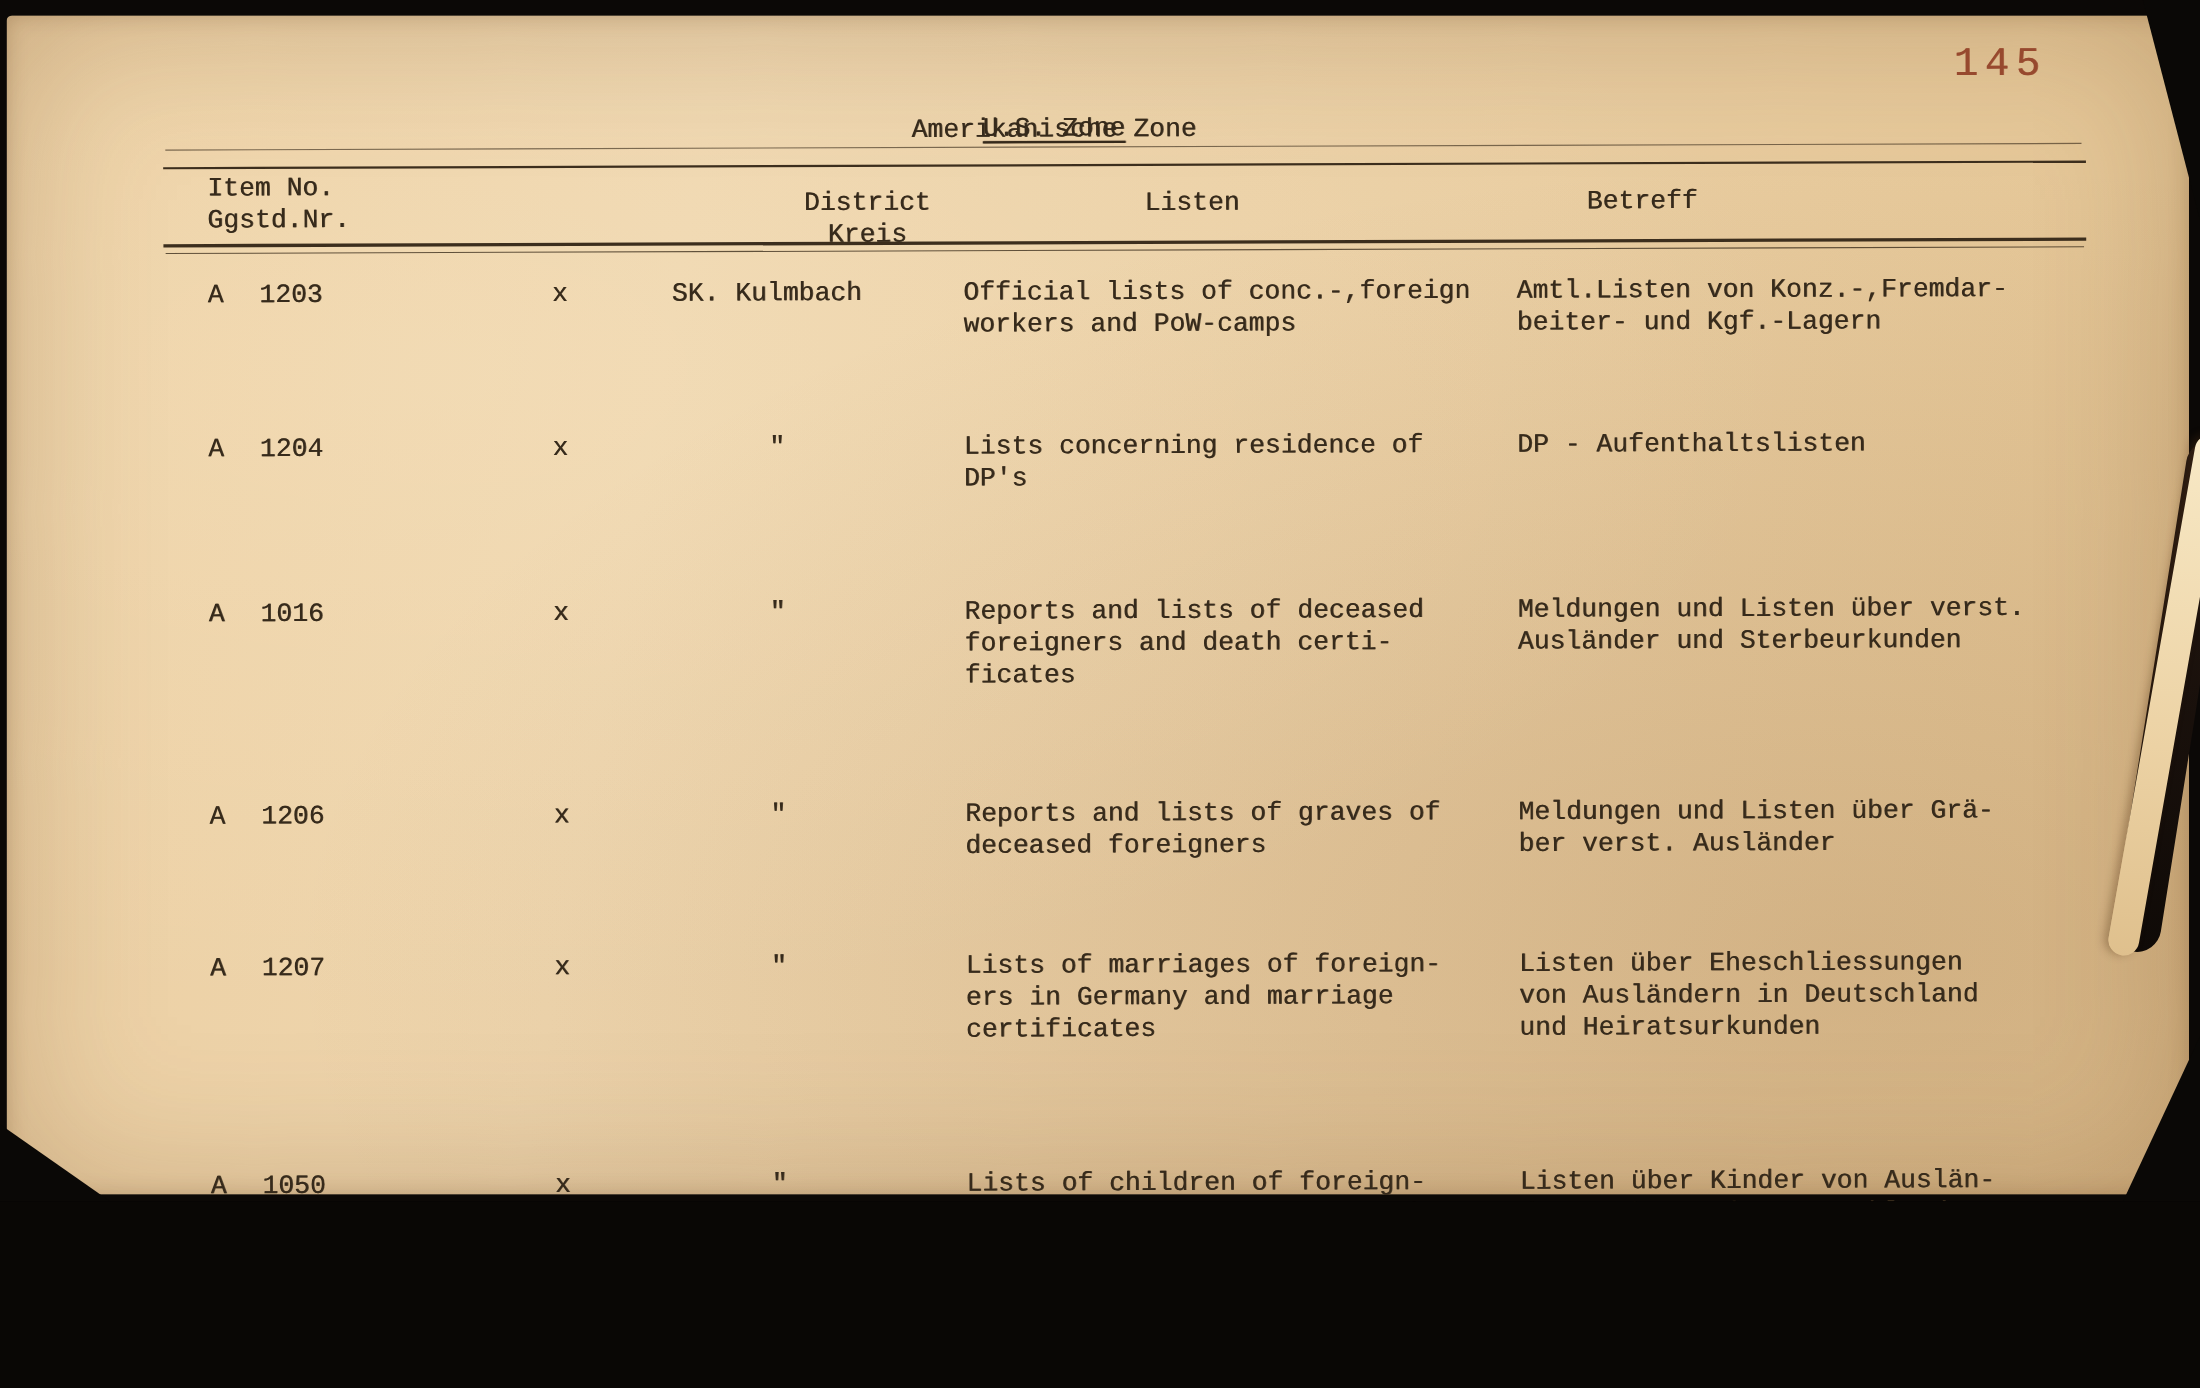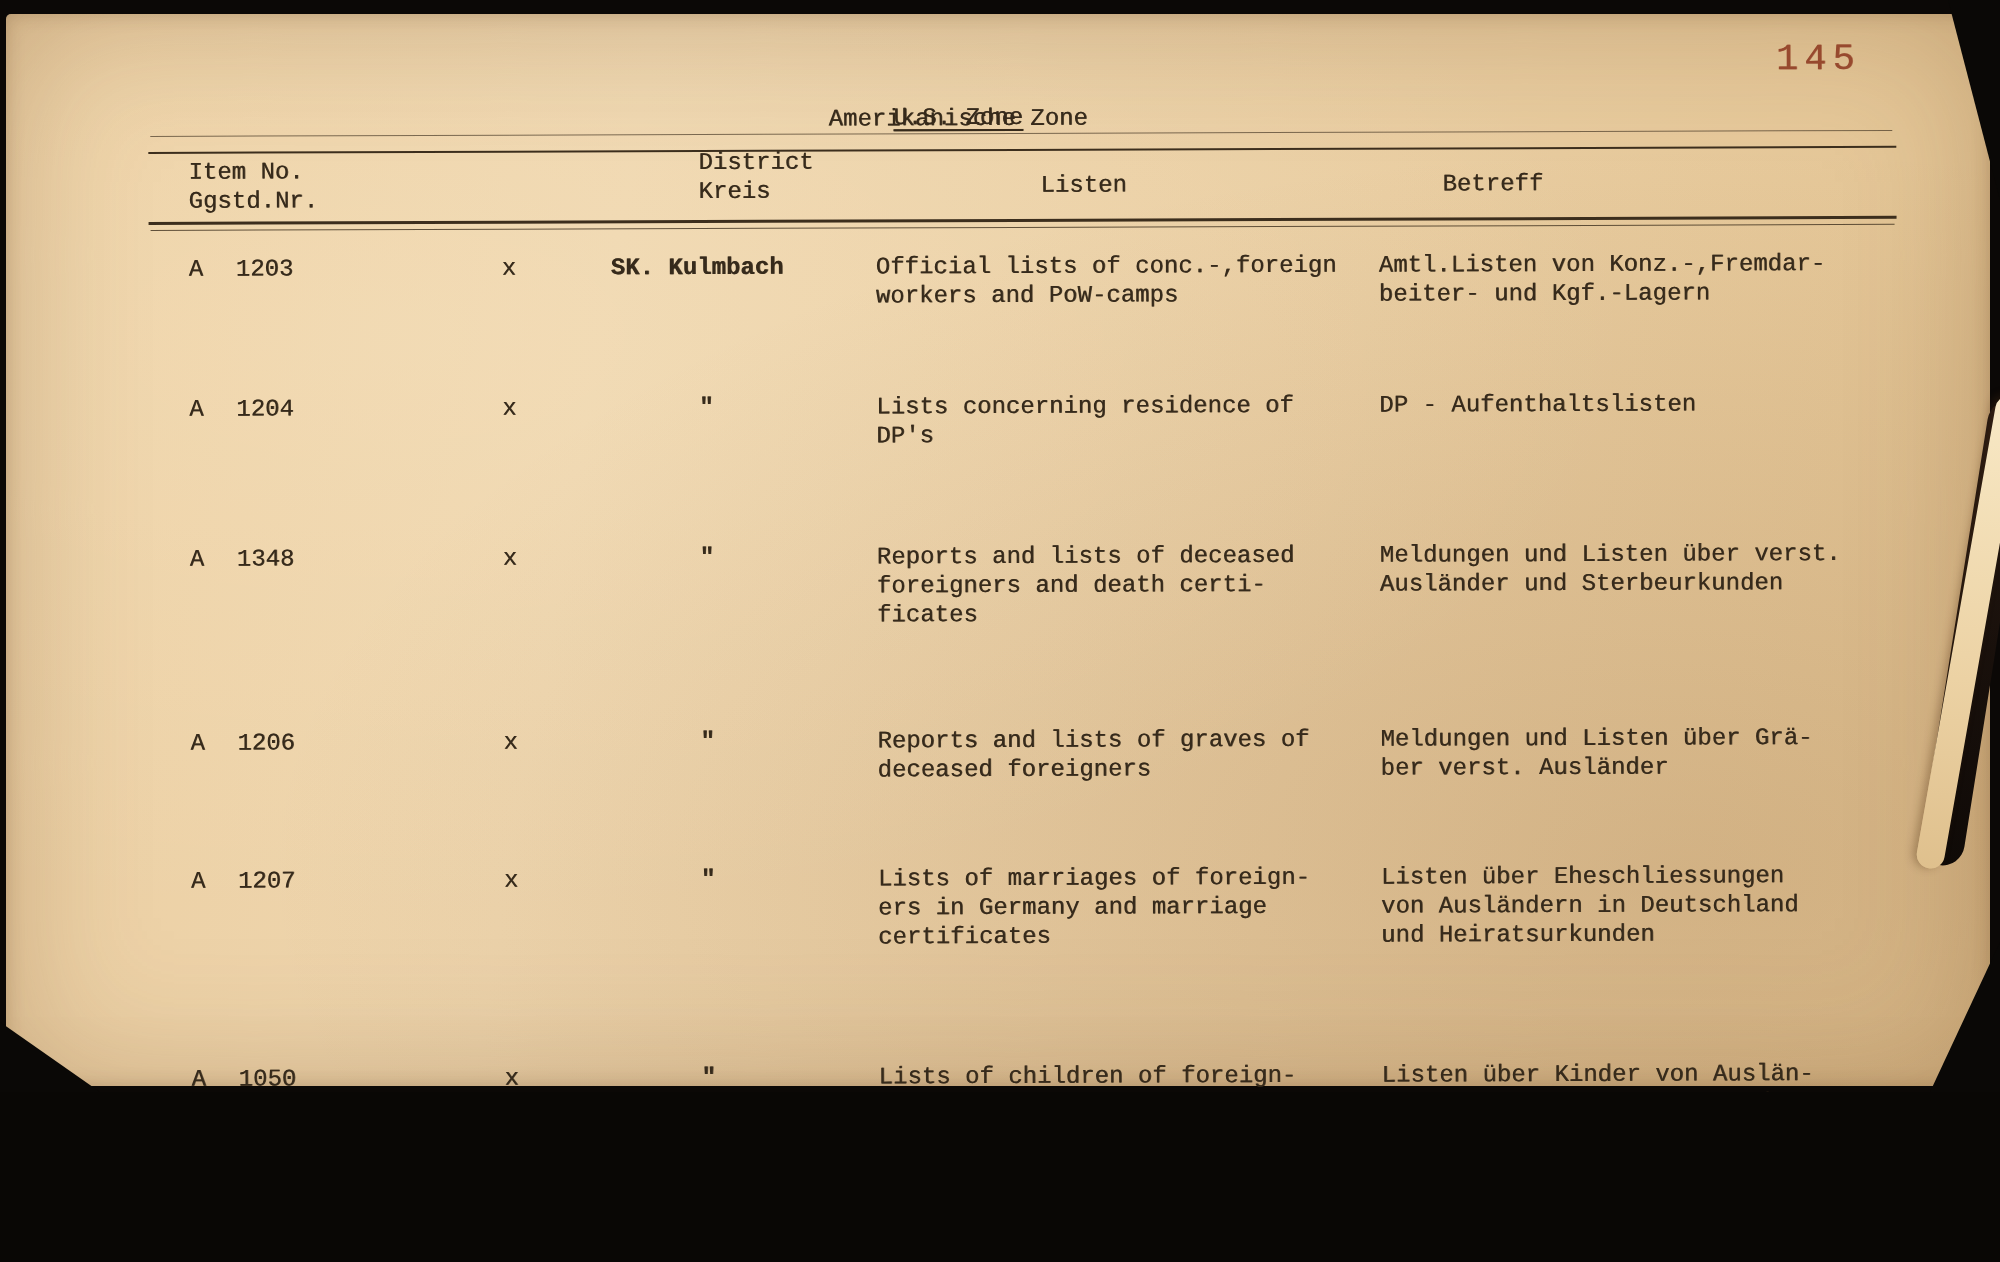--- a/index.html
+++ b/index.html
@@ -46,29 +46,29 @@
   .title{left:0;top:74px;width:1920px;text-align:center;}
   .title-main{text-decoration:underline;text-underline-offset:5px;}
   .subtitle{left:0;top:104px;width:1920px;text-align:center;}
   .rule{position:absolute;background:#3c2e1d;}
   .rule-thin-top{left:152px;top:133px;width:1742px;height:1px;opacity:0.65;}
   .rule-thick-top{left:150px;top:149px;width:1748px;height:2px;}
   .rule-thick-head{left:150px;top:219px;width:1748px;height:3px;}
   .rule-thin-head{left:152px;top:227px;width:1744px;height:1px;opacity:0.8;}
   .h-item{left:190px;top:155px;}
   .h-folder{left:362px;top:155px;}
-  .h-district{left:700px;top:147px;width:180px;}
+  .h-district{left:700px;top:170px;width:180px;text-align:center;}
   .h-subject{left:1042px;top:171px;}
   .h-betreff{left:1444px;top:171px;}
   .row{position:absolute;left:0;width:2000px;}
   .cell{position:absolute;white-space:pre-line;}
   .c-letter{left:190px;}
   .c-num{left:237px;}
   .c-x{left:503px;}
-  .c-district{left:612px;font-weight:bold;}
+  .c-district{left:612px;}
   .c-district.ditto{left:700px;}
   .c-subject{left:877px;width:480px;}
   .c-betreff{left:1380px;width:510px;}
 </style>
 </head>
 <body>
 
 <div id="stage">
   <div class="paper"></div>
 
@@ -95,21 +95,21 @@
 Kreis</div>
     <div class="abs h-subject">Listen</div>
     <div class="abs h-betreff">Betreff</div>
 
     <div class="rule rule-thick-head"></div>
     <div class="rule rule-thin-head"></div>
 
     <div><div class="row" style="top: 252px;"><span class="cell c-letter">A</span><span class="cell c-num">1203</span><span class="cell c-x">x</span><span class="cell c-district">SK. Kulmbach</span><span class="cell c-subject">Official lists of conc.-,foreign
 workers and PoW-camps</span><span class="cell c-betreff">Amtl.Listen von Konz.-,Fremdar-
 beiter- und Kgf.-Lagern</span></div><div class="row" style="top: 392px;"><span class="cell c-letter">A</span><span class="cell c-num">1204</span><span class="cell c-x">x</span><span class="cell c-district ditto">"</span><span class="cell c-subject">Lists concerning residence of
-DP's</span><span class="cell c-betreff">DP - Aufenthaltslisten</span></div><div class="row" style="top: 542px;"><span class="cell c-letter">A</span><span class="cell c-num">1348</span><span class="cell c-x">x</span><span class="cell c-district ditto">"</span><span class="cell c-subject">Reports and lists of deceased
+DP's</span><span class="cell c-betreff">DP - Aufenthaltslisten</span></div><div class="row" style="top: 542px;"><span class="cell c-letter">A</span><span class="cell c-num">1016</span><span class="cell c-x">x</span><span class="cell c-district ditto">"</span><span class="cell c-subject">Reports and lists of deceased
 foreigners and death certi-
 ficates</span><span class="cell c-betreff">Meldungen und Listen über verst.
 Ausländer und Sterbeurkunden</span></div><div class="row" style="top: 726px;"><span class="cell c-letter">A</span><span class="cell c-num">1206</span><span class="cell c-x">x</span><span class="cell c-district ditto">"</span><span class="cell c-subject">Reports and lists of graves of
 deceased foreigners</span><span class="cell c-betreff">Meldungen und Listen über Grä-
 ber verst. Ausländer</span></div><div class="row" style="top: 864px;"><span class="cell c-letter">A</span><span class="cell c-num">1207</span><span class="cell c-x">x</span><span class="cell c-district ditto">"</span><span class="cell c-subject">Lists of marriages of foreign-
 ers in Germany and marriage
 certificates</span><span class="cell c-betreff">Listen über Eheschliessungen
 von Ausländern in Deutschland
 und Heiratsurkunden</span></div><div class="row" style="top: 1062px;"><span class="cell c-letter">A</span><span class="cell c-num">1050</span><span class="cell c-x">x</span><span class="cell c-district ditto">"</span><span class="cell c-subject">Lists of children of foreign-
 ers born in Germany and birth

